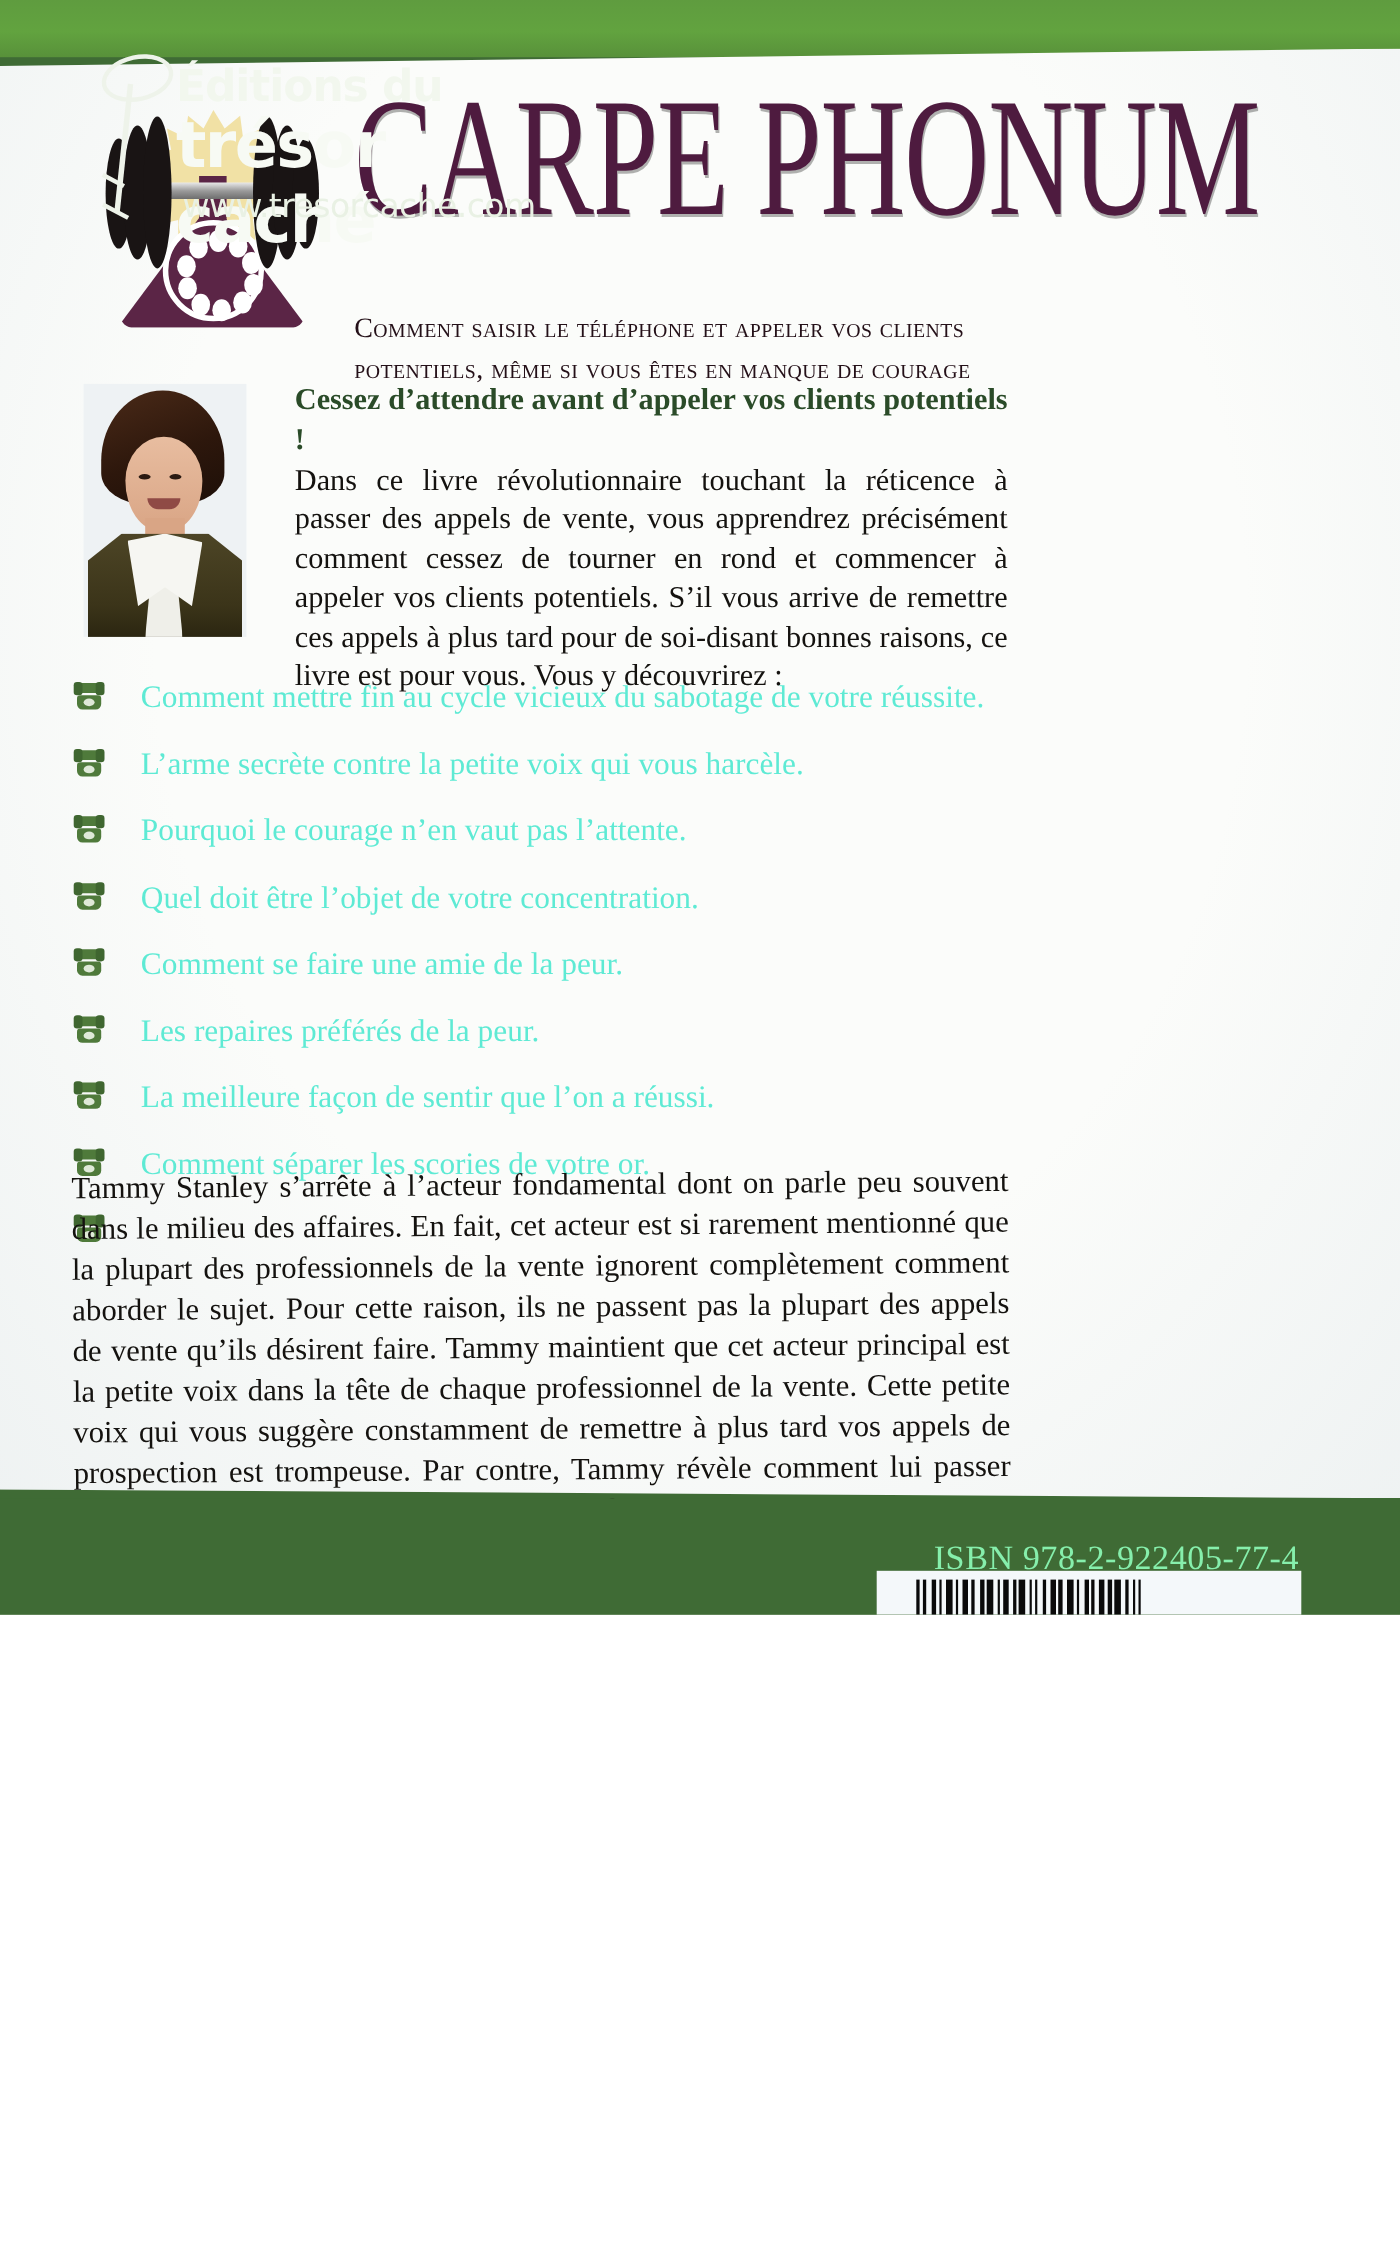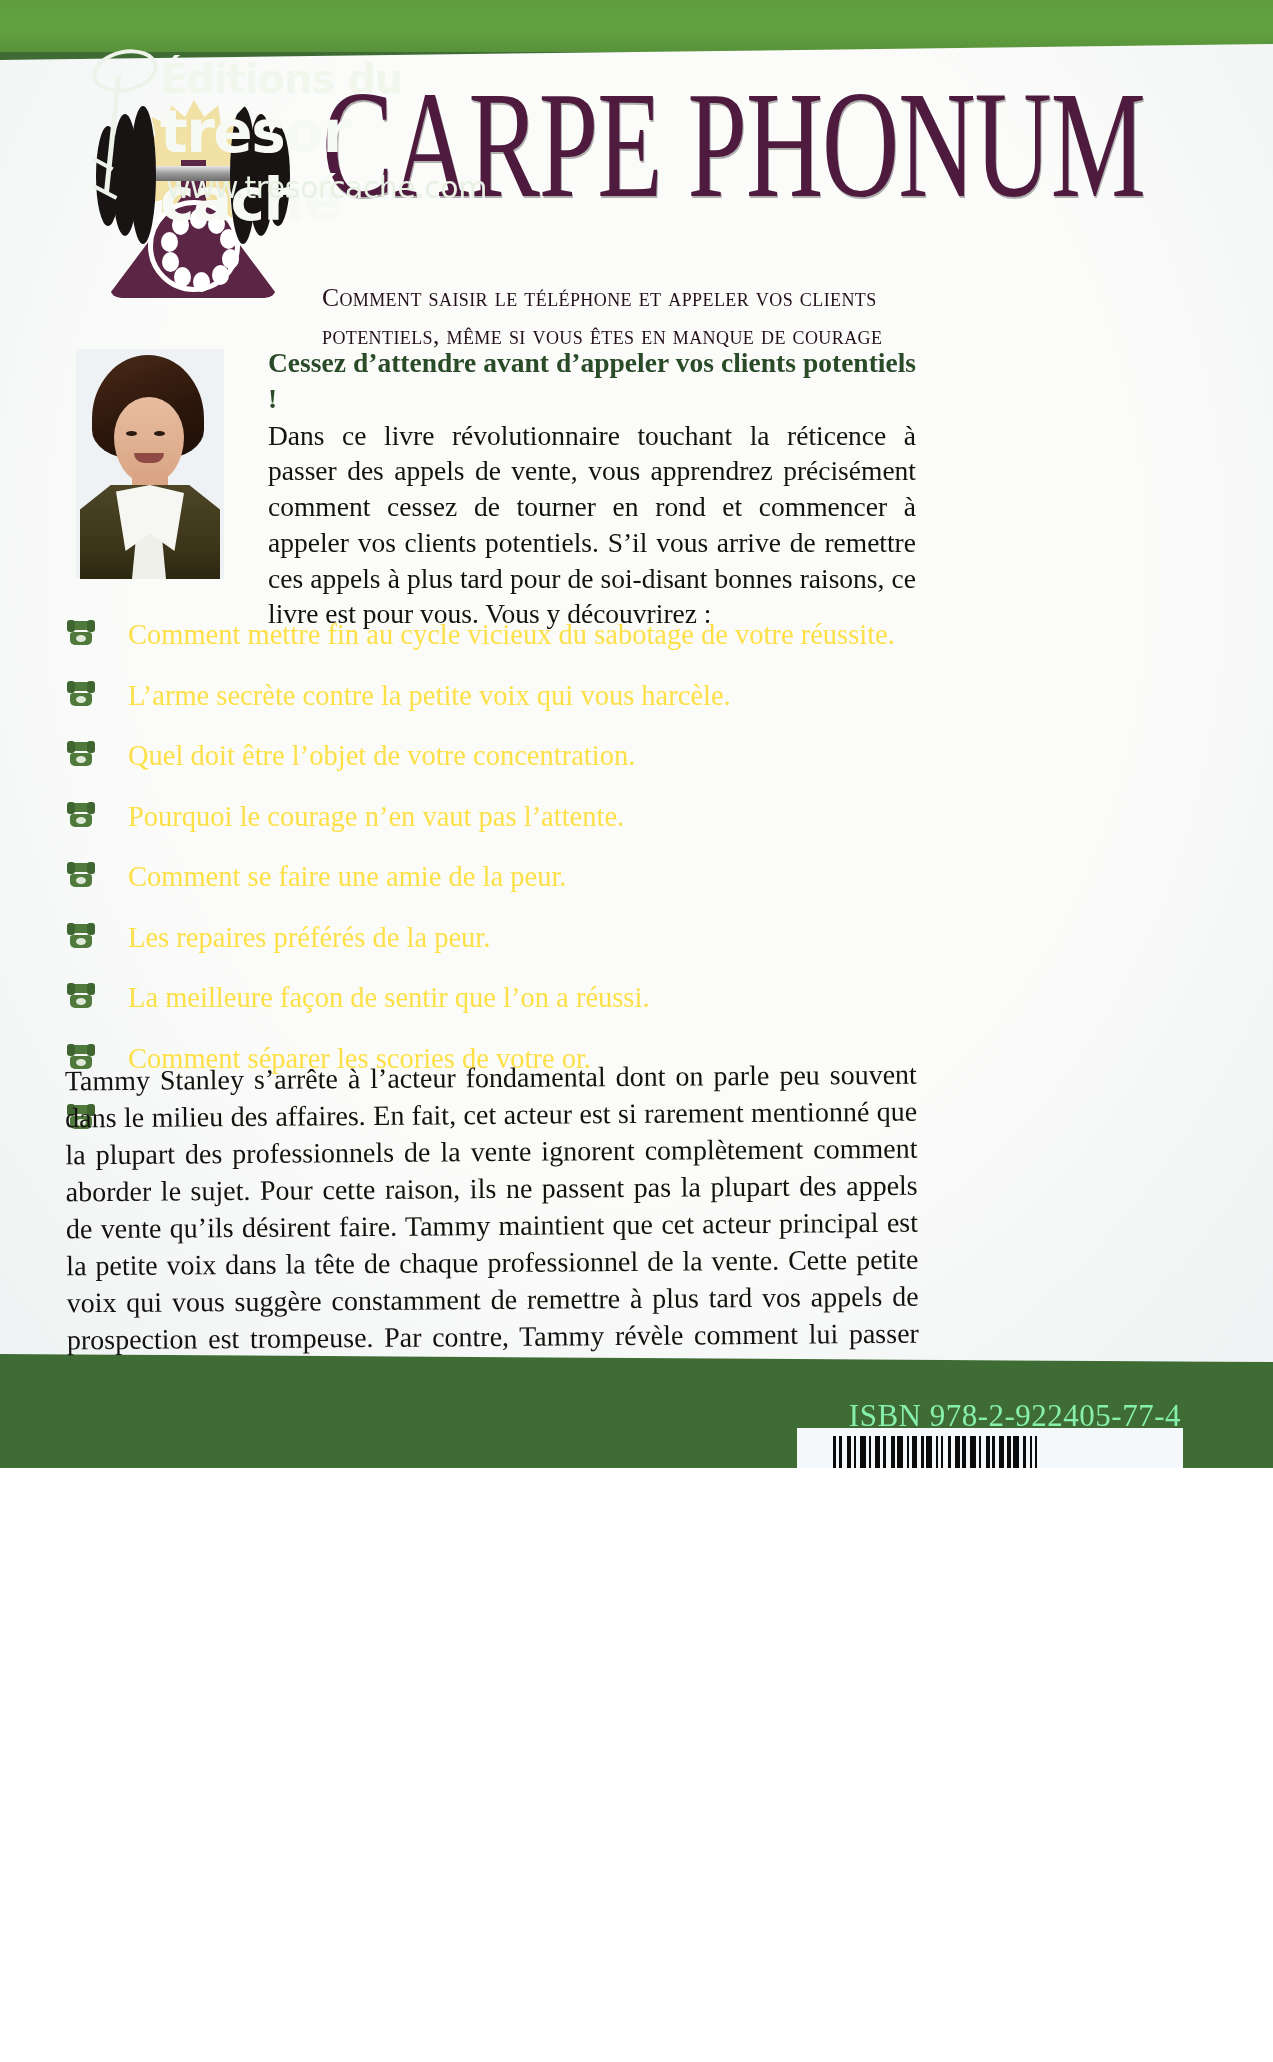--- a/index.html
+++ b/index.html
@@ -272,21 +272,21 @@
     margin: 0;
     padding: 0;
   }
   .bullet-item {
     position: relative;
     min-height: 44px;
     padding-left: 128px;
     margin-bottom: 16.5px;
     font-size: 28.5px;
     line-height: 1.18;
-    color: #fde047;
+    color: #5eead4;
   }
   .bullet-icon {
     position: absolute;
     left: 68px;
     top: 2px;
     width: 26px;
     height: 26px;
   }
   .bi-base {
     position: absolute;
@@ -563,31 +563,31 @@
       <span>L’arme secrète contre la petite voix qui vous harcèle.</span>
     </li>
     <li class="bullet-item">
       <span class="bullet-icon">
         <span class="bi-handset"></span>
           <span class="bi-ear-l"></span>
           <span class="bi-ear-r"></span>
         <span class="bi-base"></span>
           <span class="bi-dial"></span>
       </span>
+      <span>Pourquoi le courage n’en vaut pas l’attente.</span>
+    </li>
+    <li class="bullet-item">
+      <span class="bullet-icon">
+        <span class="bi-handset"></span>
+          <span class="bi-ear-l"></span>
+          <span class="bi-ear-r"></span>
+        <span class="bi-base"></span>
+          <span class="bi-dial"></span>
+      </span>
       <span>Quel doit être l’objet de votre concentration.</span>
-    </li>
-    <li class="bullet-item">
-      <span class="bullet-icon">
-        <span class="bi-handset"></span>
-          <span class="bi-ear-l"></span>
-          <span class="bi-ear-r"></span>
-        <span class="bi-base"></span>
-          <span class="bi-dial"></span>
-      </span>
-      <span>Pourquoi le courage n’en vaut pas l’attente.</span>
     </li>
     <li class="bullet-item">
       <span class="bullet-icon">
         <span class="bi-handset"></span>
           <span class="bi-ear-l"></span>
           <span class="bi-ear-r"></span>
         <span class="bi-base"></span>
           <span class="bi-dial"></span>
       </span>
       <span>Comment se faire une amie de la peur.</span>

